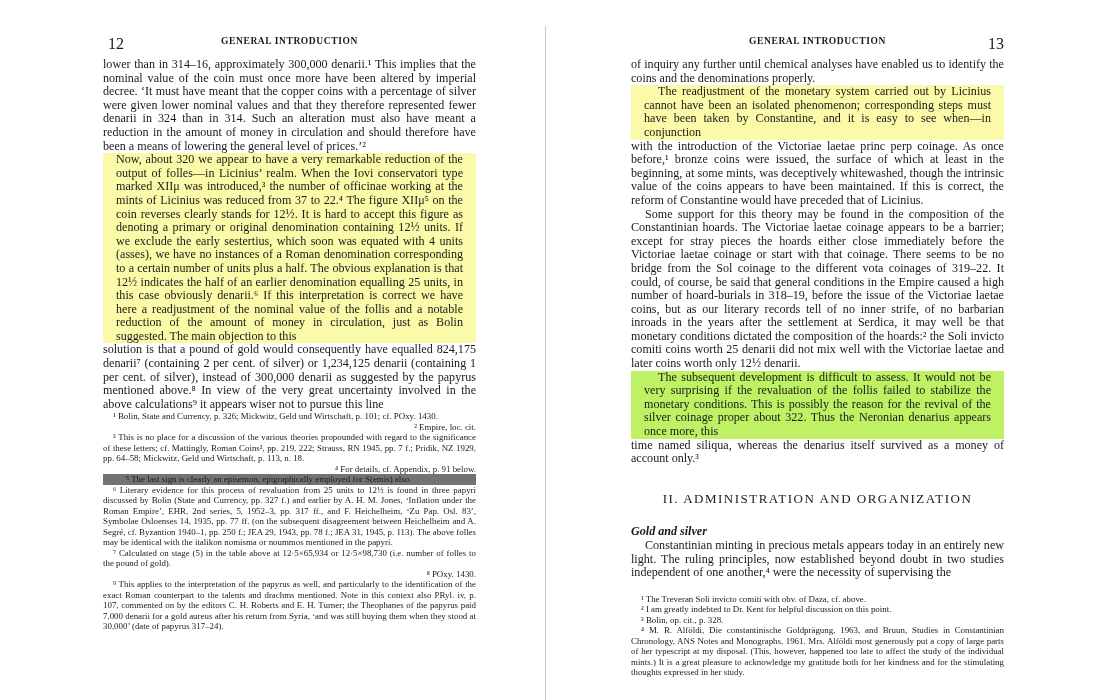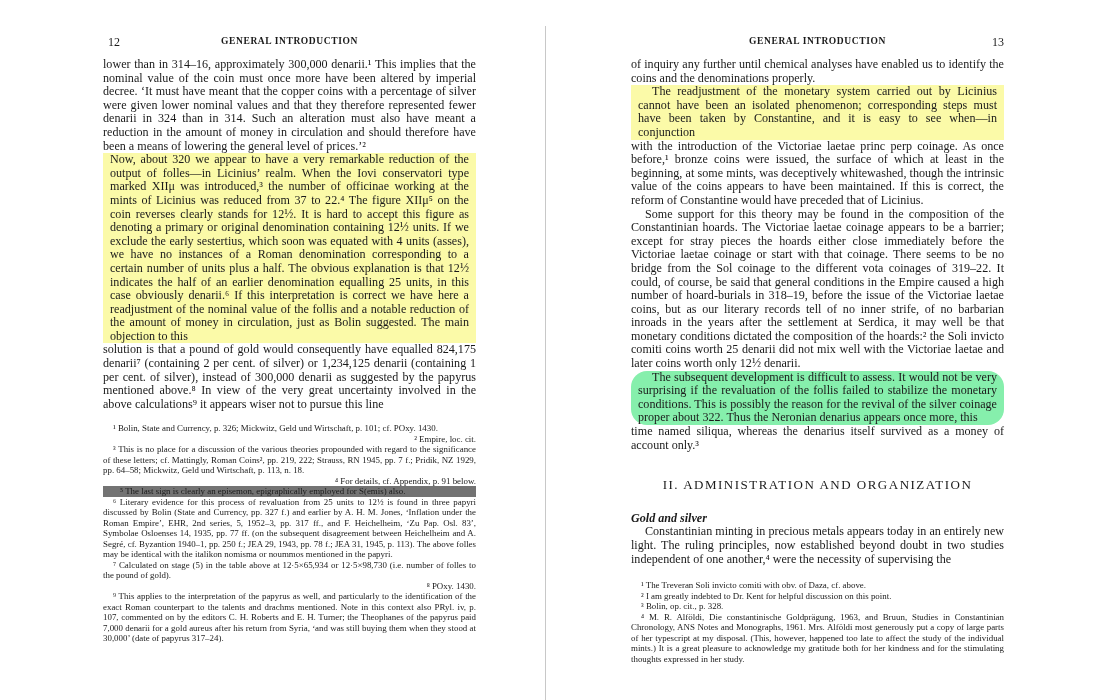--- a/index.html
+++ b/index.html
@@ -3,29 +3,29 @@
 <meta charset="utf-8">
 <style>
   html, body { margin:0; padding:0; background:#ffffff; }
   body { width:1102px; height:700px; position:relative; overflow:hidden;
          font-family:"Liberation Serif", "DejaVu Serif", serif; color:#1a1a1a; }
   .divider { position:absolute; left:545px; top:26px; width:1px; height:674px; background:#c8c8c8; }
   .page { position:absolute; top:36px; }
   #left-page { left:103px; width:373px; }
   #right-page { left:631px; width:373px; }
   .runhead { position:relative; height:14px; font-size:9.5px; letter-spacing:0.6px; text-transform:uppercase; font-weight:bold; }
-  .runhead .pnum { position:absolute; top:-1px; font-size:12px; font-weight:normal; letter-spacing:0; }
+  .runhead .pnum { position:absolute; top:-1px; font-size:16px; font-weight:normal; letter-spacing:0; }
   #left-page .runhead .pnum { left:5px; }
   #right-page .runhead .pnum { right:0; }
   .runhead .rtitle { position:absolute; left:0; right:0; text-align:center; top:0; }
   .body { margin-top:8px; font-size:12.1px; line-height:13.6px; text-align:justify; }
   .body p { margin:0; }
   .indent { text-indent:14px; }
-  .hl-block { background:#fbfaa8; margin-left:-4px; margin-right:-4px; padding:0 7px; }
-  .fn { margin-top:12px; font-size:8.9px; line-height:10.5px; text-align:justify; }
+  .hl-block { background:#fbfaa8; margin-left:-4px; margin-right:-4px; padding:0 13px; }
+  .fn { margin-top:0; font-size:8.9px; line-height:10.5px; text-align:justify; }
   .fn p { margin:0; text-indent:10px; }
   .section-title { text-align:center; font-size:13px; letter-spacing:1.5px; margin-top:26px; }
   .subhead { font-style:italic; font-weight:bold; margin-top:20px; }
 </style>
 </head>
 <body>
 
 <div class="divider"></div>
 
 <div class="page" id="left-page">
@@ -54,21 +54,21 @@
 <div class="page" id="right-page">
   <div class="runhead">
     <span class="rtitle">GENERAL INTRODUCTION</span>
     <span class="pnum">13</span>
   </div>
   <div class="body">
     <p>of inquiry any further until chemical analyses have enabled us to identify the coins and the denominations properly.</p>
     <p class="hl-block indent" style="background: rgb(251, 250, 168);">The readjustment of the monetary system carried out by Licinius cannot have been an isolated phenomenon; corresponding steps must have been taken by Constantine, and it is easy to see when—in conjunction</p>
     <p>with the introduction of the Victoriae laetae princ perp coinage. As once before,¹ bronze coins were issued, the surface of which at least in the beginning, at some mints, was deceptively whitewashed, though the intrinsic value of the coins appears to have been maintained. If this is correct, the reform of Constantine would have preceded that of Licinius.</p>
     <p class="indent">Some support for this theory may be found in the composition of the Constantinian hoards. The Victoriae laetae coinage appears to be a barrier; except for stray pieces the hoards either close immediately before the Victoriae laetae coinage or start with that coinage. There seems to be no bridge from the Sol coinage to the different vota coinages of 319–22. It could, of course, be said that general conditions in the Empire caused a high number of hoard-burials in 318–19, before the issue of the Victoriae laetae coins, but as our literary records tell of no inner strife, of no barbarian inroads in the years after the settlement at Serdica, it may well be that monetary conditions dictated the composition of the hoards:² the Soli invicto comiti coins worth 25 denarii did not mix well with the Victoriae laetae and later coins worth only 12½ denarii.</p>
-    <p class="hl-block indent" style="background: #86efac; border-radius: 16px;">The subsequent development is difficult to assess. It would not be very surprising if the revaluation of the follis failed to stabilize the monetary conditions. This is possibly the reason for the revival of the silver coinage proper about 322. Thus the Neronian denarius appears once more, this</p>
+    <p class="hl-block indent" style="background: #bef264;">The subsequent development is difficult to assess. It would not be very surprising if the revaluation of the follis failed to stabilize the monetary conditions. This is possibly the reason for the revival of the silver coinage proper about 322. Thus the Neronian denarius appears once more, this</p>
     <p>time named siliqua, whereas the denarius itself survived as a money of account only.³</p>
     <div class="section-title">II. ADMINISTRATION AND ORGANIZATION</div>
     <div class="subhead">Gold and silver</div>
     <p class="indent">Constantinian minting in precious metals appears today in an entirely new light. The ruling principles, now established beyond doubt in two studies independent of one another,⁴ were the necessity of supervising the</p>
   </div>
   <div class="fn" style="margin-top:14px">
     <p>¹ The Treveran Soli invicto comiti with obv. of Daza, cf. above.</p>
     <p>² I am greatly indebted to Dr. Kent for helpful discussion on this point.</p>
     <p>³ Bolin, op. cit., p. 328.</p>
     <p>⁴ M. R. Alföldi, Die constantinische Goldprägung, 1963, and Bruun, Studies in Constantinian Chronology, ANS Notes and Monographs, 1961. Mrs. Alföldi most generously put a copy of large parts of her typescript at my disposal. (This, however, happened too late to affect the study of the individual mints.) It is a great pleasure to acknowledge my gratitude both for her kindness and for the stimulating thoughts expressed in her study.</p>

